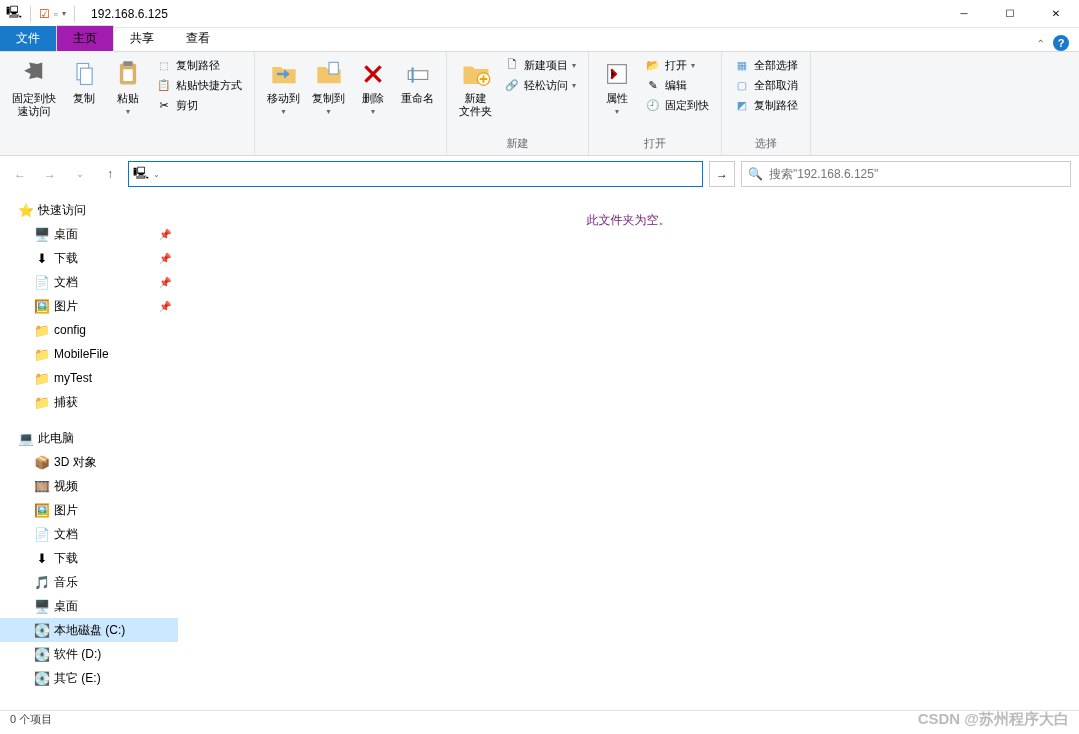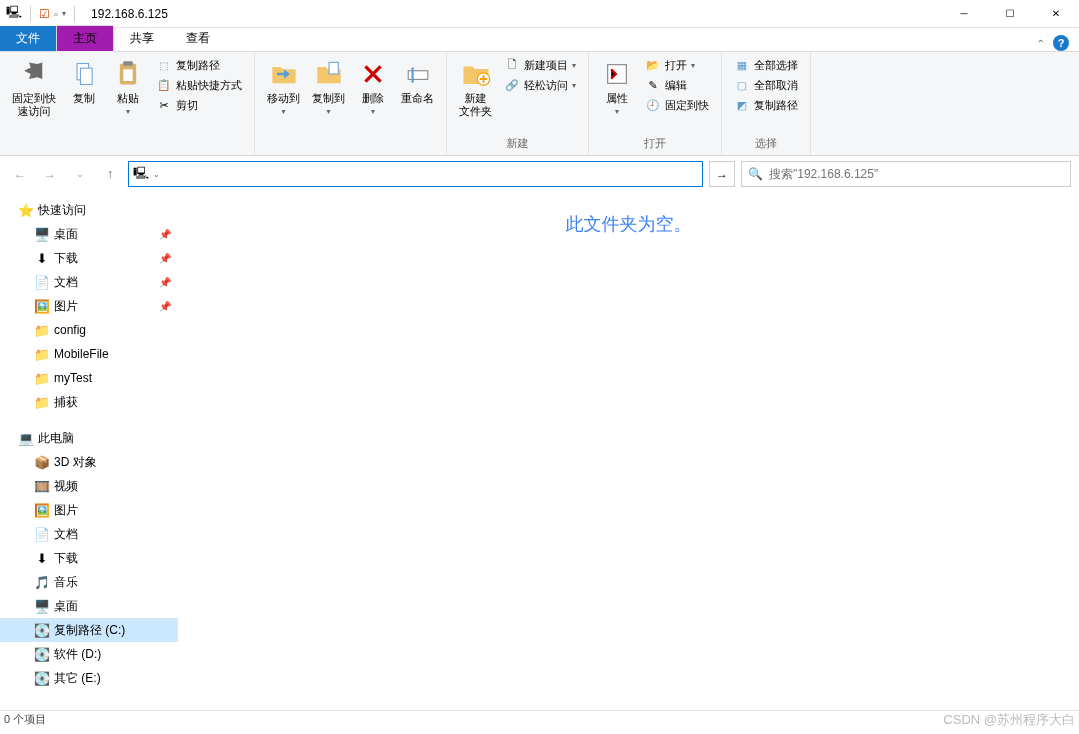--- a/index.html
+++ b/index.html
@@ -49,25 +49,25 @@
 .nav { width: 178px; overflow-y: auto; padding: 6px 0; position: relative; }
 .nav::-webkit-scrollbar { width: 16px; }
 .nav::-webkit-scrollbar-track { background: #f0f0f0; }
 .nav::-webkit-scrollbar-thumb { background: #c2c2c2; }
 .tree-item { display: flex; align-items: center; height: 24px; padding-right: 6px; gap: 4px; }
 .tree-item.selected { background: #cce8ff; }
 .tree-item .ico { width: 16px; height: 16px; display: flex; align-items: center; justify-content: center; font-size: 13px; }
 .tree-item .pin { margin-left: auto; color: #888; font-size: 10px; }
 .lvl0 { padding-left: 18px; }
 .lvl1 { padding-left: 34px; }
-.content { flex: 1; display: flex; justify-content: center; padding-top: 20px; color: #3b82f6; font-size: 18px; }
-
-
-.status { height: 18px; border-top: 1px solid #e1e1e1; display: flex; align-items: center; padding: 0 4px; font-size: 11px; color: #444; }
-.status .watermark { margin-left: auto; color: #bbb; font-size: 13px; }
+.content { flex: 1; display: flex; justify-content: center; padding-top: 20px; color: #701a75; font-size: 12px; }
+
+
+.status { height: 18px; border-top: 1px solid #e1e1e1; display: flex; align-items: center; padding: 0 10px; font-size: 11px; color: #444; }
+.status .watermark { margin-left: auto; color: #bbb; font-size: 15px; font-weight: bold; }
 
 svg { display: block; }
 </style>
 </head>
 <body>
 
 <div class="titlebar">
   <div class="qat">
     <span>🖳</span>
     <span class="sep"></span>
@@ -355,21 +355,21 @@
       <div class="tree-item lvl1">
         <span class="ico">🎵</span>
         <span>音乐</span>
       </div>
       <div class="tree-item lvl1">
         <span class="ico">🖥️</span>
         <span>桌面</span>
       </div>
       <div class="tree-item lvl1 selected">
         <span class="ico">💽</span>
-        <span>复制路径 (C:)</span>
+        <span>本地磁盘 (C:)</span>
       </div>
       <div class="tree-item lvl1">
         <span class="ico">💽</span>
         <span>软件 (D:)</span>
       </div>
       <div class="tree-item lvl1">
         <span class="ico">💽</span>
         <span>其它 (E:)</span>
       </div>
     </div>

